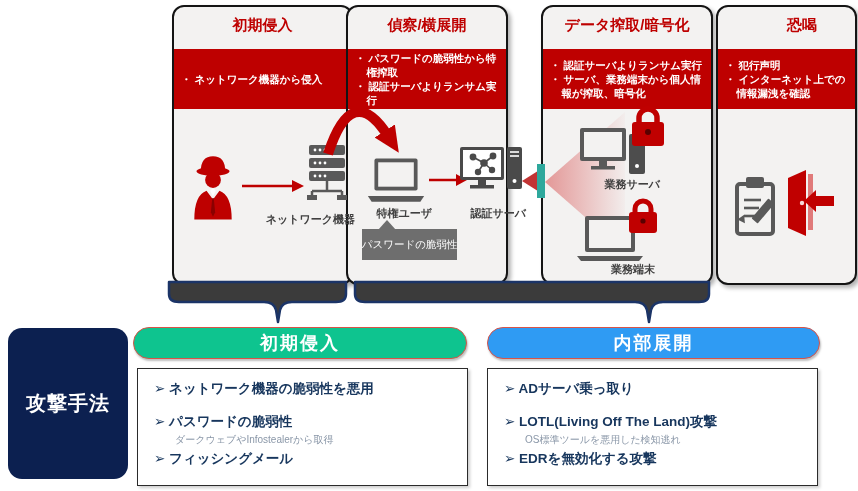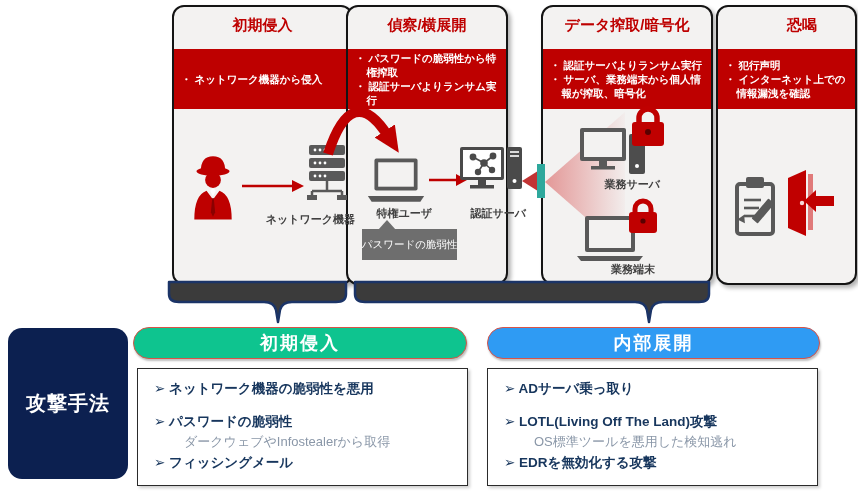--- a/index.html
+++ b/index.html
@@ -72,21 +72,21 @@
     padding:11px 8px 0 16px;
   }
   .atk-box.left { left:137px; } .atk-box.right { left:487px; }
   .atk-item {
     color:#17365d; font-size:13.5px; font-weight:bold; white-space:nowrap;
     padding-left:1.4em; text-indent:-1.4em; margin-bottom:15px;
   }
   .atk-item::before { content:"➢ "; }
   .atk-item.tight { margin-bottom:0; }
   .atk-sub {
-    color:#8a97a8; font-size:13px; margin:2px 0 3px 30px; white-space:nowrap;
+    color:#8a97a8; font-size:10px; margin:2px 0 3px 21px; white-space:nowrap;
   }
 </style>
 </head>
 <body>
 
 <div id="stage">
 
   <div class="phase-card" style="left:172px;width:181px;">
     <div class="phase-title">初期侵入</div>
     <div class="phase-band">

